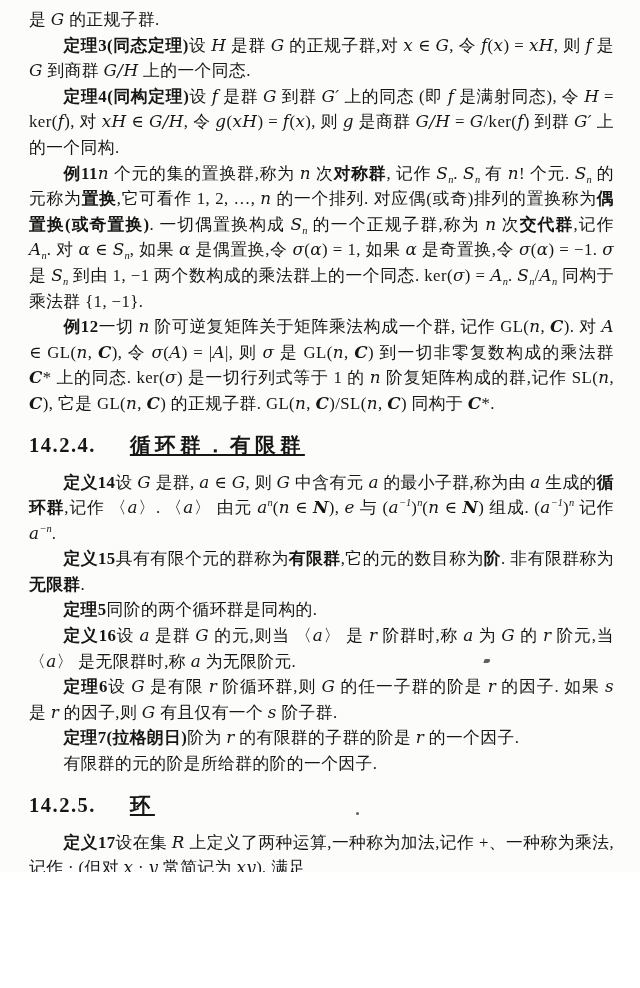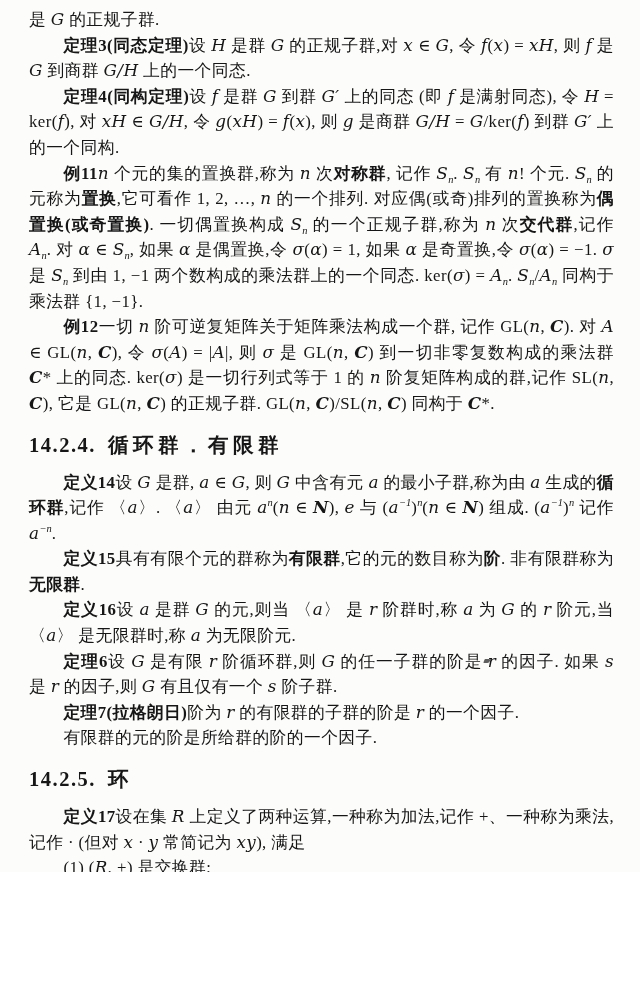--- a/index.html
+++ b/index.html
@@ -35,22 +35,23 @@
   }
   h2.section-heading {
     margin: 14px 0 10px 0;
     font-size: 20.5px;
     line-height: 29px;
     font-weight: 700;
     letter-spacing: 1.5px;
     text-align: left;
   }
   .heading-title {
-    margin-left: 12px;
+    margin-left: 34px;
     letter-spacing: 4.5px;
+    text-decoration: underline;
   }
   .seg-lead {
     font-weight: 700;
     margin-right: 0;
   }
   .seg-b {
     font-weight: 700;
     margin-top: 12px;
   }
   .seg-i {
@@ -109,20 +110,21 @@
 <div class="page">
   <div class="page-body">
       <p class="body-para"><span class="seg-p">是 </span><span class="seg-i">G</span><span class="seg-p"> 的正规子群.</span></p>
       <p class="body-para indented"><span class="seg-lead">定理3(同态定理)</span><span class="seg-p">设 </span><span class="seg-i">H</span><span class="seg-p"> 是群 </span><span class="seg-i">G</span><span class="seg-p"> 的正规子群,对 </span><span class="seg-i">x</span><span class="seg-p"> ∈ </span><span class="seg-i">G</span><span class="seg-p">, 令 </span><span class="seg-i">f</span><span class="seg-p">(</span><span class="seg-i">x</span><span class="seg-p">) = </span><span class="seg-i">xH</span><span class="seg-p">, 则 </span><span class="seg-i">f</span><span class="seg-p"> 是 </span><span class="seg-i">G</span><span class="seg-p"> 到商群 </span><span class="seg-i">G/H</span><span class="seg-p"> 上的一个同态.</span></p>
       <p class="body-para indented"><span class="seg-lead">定理4(同构定理)</span><span class="seg-p">设 </span><span class="seg-i">f</span><span class="seg-p"> 是群 </span><span class="seg-i">G</span><span class="seg-p"> 到群 </span><span class="seg-i">G′</span><span class="seg-p"> 上的同态 (即 </span><span class="seg-i">f</span><span class="seg-p"> 是满射同态), 令 </span><span class="seg-i">H</span><span class="seg-p"> = ker(</span><span class="seg-i">f</span><span class="seg-p">), 对 </span><span class="seg-i">xH</span><span class="seg-p"> ∈ </span><span class="seg-i">G/H</span><span class="seg-p">, 令 </span><span class="seg-i">g</span><span class="seg-p">(</span><span class="seg-i">xH</span><span class="seg-p">) = </span><span class="seg-i">f</span><span class="seg-p">(</span><span class="seg-i">x</span><span class="seg-p">), 则 </span><span class="seg-i">g</span><span class="seg-p"> 是商群 </span><span class="seg-i">G/H</span><span class="seg-p"> = </span><span class="seg-i">G</span><span class="seg-p">/ker(</span><span class="seg-i">f</span><span class="seg-p">) 到群 </span><span class="seg-i">G′</span><span class="seg-p"> 上的一个同构.</span></p>
       <p class="body-para indented"><span class="seg-lead">例11</span><span class="seg-i">n</span><span class="seg-p"> 个元的集的置换群,称为 </span><span class="seg-i">n</span><span class="seg-p"> 次</span><span class="seg-b">对称群</span><span class="seg-p">, 记作 </span><span class="seg-i">S</span><sub class="seg-sub">n</sub><span class="seg-p">. </span><span class="seg-i">S</span><sub class="seg-sub">n</sub><span class="seg-p"> 有 </span><span class="seg-i">n</span><span class="seg-p">! 个元. </span><span class="seg-i">S</span><sub class="seg-sub">n</sub><span class="seg-p"> 的元称为</span><span class="seg-b">置换</span><span class="seg-p">,它可看作 1, 2, …, </span><span class="seg-i">n</span><span class="seg-p"> 的一个排列. 对应偶(或奇)排列的置换称为</span><span class="seg-b">偶置换(或奇置换)</span><span class="seg-p">. 一切偶置换构成 </span><span class="seg-i">S</span><sub class="seg-sub">n</sub><span class="seg-p"> 的一个正规子群,称为 </span><span class="seg-i">n</span><span class="seg-p"> 次</span><span class="seg-b">交代群</span><span class="seg-p">,记作 </span><span class="seg-i">A</span><sub class="seg-sub">n</sub><span class="seg-p">. 对 </span><span class="seg-i">α</span><span class="seg-p"> ∈ </span><span class="seg-i">S</span><sub class="seg-sub">n</sub><span class="seg-p">, 如果 </span><span class="seg-i">α</span><span class="seg-p"> 是偶置换,令 </span><span class="seg-i">σ</span><span class="seg-p">(</span><span class="seg-i">α</span><span class="seg-p">) = 1, 如果 </span><span class="seg-i">α</span><span class="seg-p"> 是奇置换,令 </span><span class="seg-i">σ</span><span class="seg-p">(</span><span class="seg-i">α</span><span class="seg-p">) = −1. </span><span class="seg-i">σ</span><span class="seg-p"> 是 </span><span class="seg-i">S</span><sub class="seg-sub">n</sub><span class="seg-p"> 到由 1, −1 两个数构成的乘法群上的一个同态. ker(</span><span class="seg-i">σ</span><span class="seg-p">) = </span><span class="seg-i">A</span><sub class="seg-sub">n</sub><span class="seg-p">. </span><span class="seg-i">S</span><sub class="seg-sub">n</sub><span class="seg-p">/</span><span class="seg-i">A</span><sub class="seg-sub">n</sub><span class="seg-p"> 同构于乘法群 {1, −1}.</span></p>
       <p class="body-para indented"><span class="seg-lead">例12</span><span class="seg-p">一切 </span><span class="seg-i">n</span><span class="seg-p"> 阶可逆复矩阵关于矩阵乘法构成一个群, 记作 GL(</span><span class="seg-i">n</span><span class="seg-p">, </span><span class="seg-bi">C</span><span class="seg-p">). 对 </span><span class="seg-i">A</span><span class="seg-p"> ∈ GL(</span><span class="seg-i">n</span><span class="seg-p">, </span><span class="seg-bi">C</span><span class="seg-p">), 令 </span><span class="seg-i">σ</span><span class="seg-p">(</span><span class="seg-i">A</span><span class="seg-p">) = |</span><span class="seg-i">A</span><span class="seg-p">|, 则 </span><span class="seg-i">σ</span><span class="seg-p"> 是 GL(</span><span class="seg-i">n</span><span class="seg-p">, </span><span class="seg-bi">C</span><span class="seg-p">) 到一切非零复数构成的乘法群 </span><span class="seg-bi">C</span><span class="seg-p">* 上的同态. ker(</span><span class="seg-i">σ</span><span class="seg-p">) 是一切行列式等于 1 的 </span><span class="seg-i">n</span><span class="seg-p"> 阶复矩阵构成的群,记作 SL(</span><span class="seg-i">n</span><span class="seg-p">, </span><span class="seg-bi">C</span><span class="seg-p">), 它是 GL(</span><span class="seg-i">n</span><span class="seg-p">, </span><span class="seg-bi">C</span><span class="seg-p">) 的正规子群. GL(</span><span class="seg-i">n</span><span class="seg-p">, </span><span class="seg-bi">C</span><span class="seg-p">)/SL(</span><span class="seg-i">n</span><span class="seg-p">, </span><span class="seg-bi">C</span><span class="seg-p">) 同构于 </span><span class="seg-bi">C</span><span class="seg-p">*.</span></p>
       <h2 class="section-heading"><span class="heading-number">14.2.4.</span><span class="heading-title">循环群．有限群</span></h2>
       <p class="body-para indented"><span class="seg-lead">定义14</span><span class="seg-p">设 </span><span class="seg-i">G</span><span class="seg-p"> 是群, </span><span class="seg-i">a</span><span class="seg-p"> ∈ </span><span class="seg-i">G</span><span class="seg-p">, 则 </span><span class="seg-i">G</span><span class="seg-p"> 中含有元 </span><span class="seg-i">a</span><span class="seg-p"> 的最小子群,称为由 </span><span class="seg-i">a</span><span class="seg-p"> 生成的</span><span class="seg-b">循环群</span><span class="seg-p">,记作 〈</span><span class="seg-i">a</span><span class="seg-p">〉. 〈</span><span class="seg-i">a</span><span class="seg-p">〉 由元 </span><span class="seg-i">a</span><sup class="seg-sup">n</sup><span class="seg-p">(</span><span class="seg-i">n</span><span class="seg-p"> ∈ </span><span class="seg-bi">N</span><span class="seg-p">), </span><span class="seg-i">e</span><span class="seg-p"> 与 (</span><span class="seg-i">a</span><sup class="seg-sup">−1</sup><span class="seg-p">)</span><sup class="seg-sup">n</sup><span class="seg-p">(</span><span class="seg-i">n</span><span class="seg-p"> ∈ </span><span class="seg-bi">N</span><span class="seg-p">) 组成. (</span><span class="seg-i">a</span><sup class="seg-sup">−1</sup><span class="seg-p">)</span><sup class="seg-sup">n</sup><span class="seg-p"> 记作 </span><span class="seg-i">a</span><sup class="seg-sup">−n</sup><span class="seg-p">.</span></p>
       <p class="body-para indented"><span class="seg-lead">定义15</span><span class="seg-p">具有有限个元的群称为</span><span class="seg-b">有限群</span><span class="seg-p">,它的元的数目称为</span><span class="seg-b">阶</span><span class="seg-p">. 非有限群称为</span><span class="seg-b">无限群</span><span class="seg-p">.</span></p>
+      <p class="body-para indented"><span class="seg-lead">定理5</span><span class="seg-p">同阶的两个循环群是同构的.</span></p>
       <p class="body-para indented"><span class="seg-lead">定义16</span><span class="seg-p">设 </span><span class="seg-i">a</span><span class="seg-p"> 是群 </span><span class="seg-i">G</span><span class="seg-p"> 的元,则当 〈</span><span class="seg-i">a</span><span class="seg-p">〉 是 </span><span class="seg-i">r</span><span class="seg-p"> 阶群时,称 </span><span class="seg-i">a</span><span class="seg-p"> 为 </span><span class="seg-i">G</span><span class="seg-p"> 的 </span><span class="seg-i">r</span><span class="seg-p"> 阶元,当 〈</span><span class="seg-i">a</span><span class="seg-p">〉 是无限群时,称 </span><span class="seg-i">a</span><span class="seg-p"> 为无限阶元.</span></p>
       <p class="body-para indented"><span class="seg-lead">定理6</span><span class="seg-p">设 </span><span class="seg-i">G</span><span class="seg-p"> 是有限 </span><span class="seg-i">r</span><span class="seg-p"> 阶循环群,则 </span><span class="seg-i">G</span><span class="seg-p"> 的任一子群的阶是 </span><span class="seg-i">r</span><span class="seg-p"> 的因子. 如果 </span><span class="seg-i">s</span><span class="seg-p"> 是 </span><span class="seg-i">r</span><span class="seg-p"> 的因子,则 </span><span class="seg-i">G</span><span class="seg-p"> 有且仅有一个 </span><span class="seg-i">s</span><span class="seg-p"> 阶子群.</span></p>
       <p class="body-para indented"><span class="seg-lead">定理7(拉格朗日)</span><span class="seg-p">阶为 </span><span class="seg-i">r</span><span class="seg-p"> 的有限群的子群的阶是 </span><span class="seg-i">r</span><span class="seg-p"> 的一个因子.</span></p>
       <p class="body-para indented"><span class="seg-p">有限群的元的阶是所给群的阶的一个因子.</span></p>
       <h2 class="section-heading"><span class="heading-number">14.2.5.</span><span class="heading-title">环</span></h2>
       <p class="body-para indented"><span class="seg-lead">定义17</span><span class="seg-p">设在集 </span><span class="seg-i">R</span><span class="seg-p"> 上定义了两种运算,一种称为加法,记作 +、一种称为乘法,记作 · (但对 </span><span class="seg-i">x</span><span class="seg-p"> · </span><span class="seg-i">y</span><span class="seg-p"> 常简记为 </span><span class="seg-i">xy</span><span class="seg-p">), 满足</span></p>
       <p class="body-para indented"><span class="seg-p">(1) (</span><span class="seg-i">R</span><span class="seg-p">, +) 是交换群;</span></p>
       <p class="body-para indented"><span class="seg-p">(2) (</span><span class="seg-i">R</span><span class="seg-p">, ·) 是半群;</span></p>
     </div>
   <div class="page-footer">· 522 ·</div>

